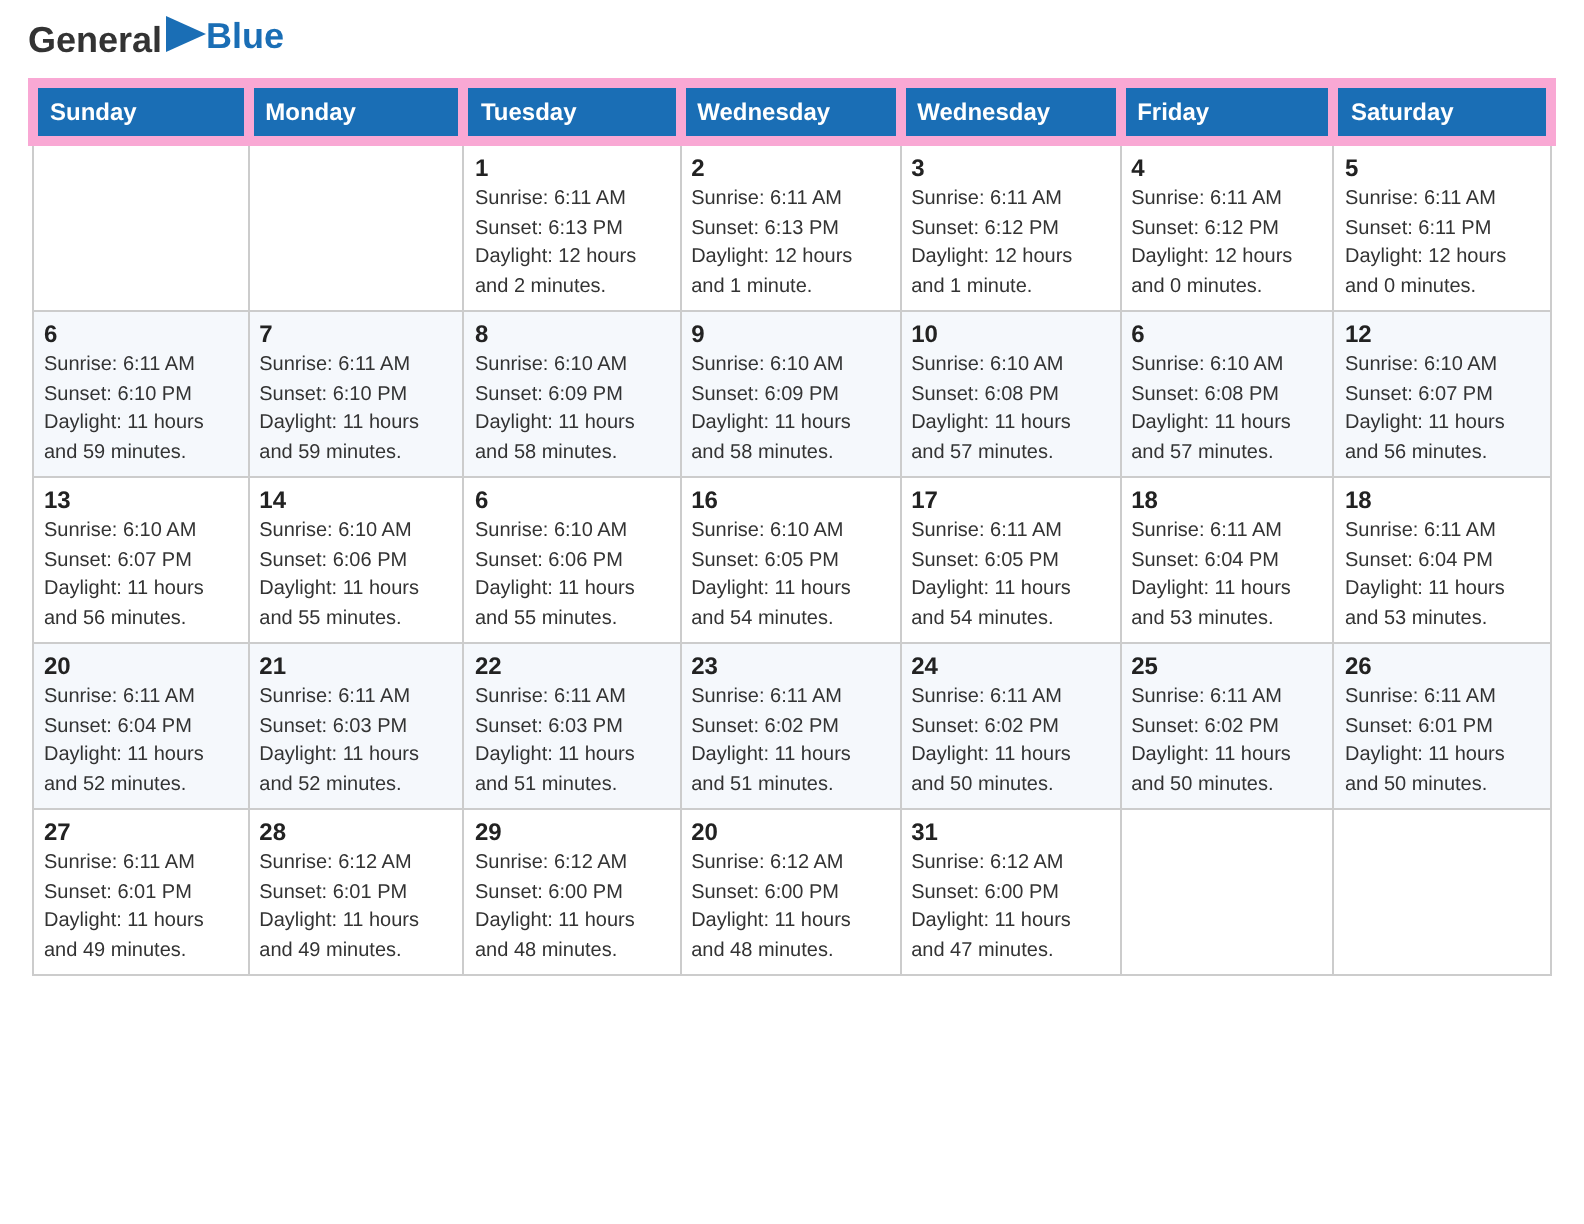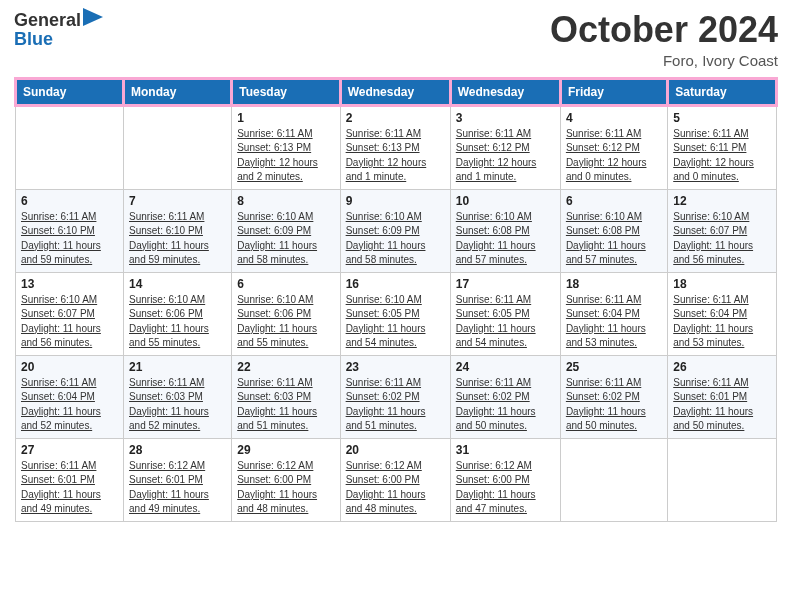--- a/index.html
+++ b/index.html
@@ -45,21 +45,21 @@
       border-collapse: collapse;
       font-size: 10.5px;
     }
     .calendar th {
       background: #1a6eb5;
       color: #fff;
       text-align: left;
       padding: 5px 6px;
       font-size: 12px;
       font-weight: bold;
-      border: 3px solid #f9a8d4;
+      border: 5px solid #f9a8d4;
     }
     .calendar td {
       border: 1px solid #ccc;
       vertical-align: top;
       padding: 4px 5px;
       width: 113px;
       min-height: 72px;
       background: #fff;
     }
     .calendar tr:nth-child(even) td {
@@ -69,49 +69,44 @@
       font-weight: bold;
       font-size: 12px;
       color: #222;
       display: block;
       margin-bottom: 2px;
     }
     .cell-info {
       color: #333;
       font-size: 10px;
       line-height: 1.45;
-      text-decoration: underline;
     }
     .empty-cell {
       background: #f9f9f9;
     }
     .calendar tbody tr td:first-child {
       width: 113px;
     }
   </style>
 </head>
 <body>
 
 <div class="page">
   <div class="header">
     <div class="logo-area">
-    <div style="display:flex;flex-direction:column;align-items:flex-start;">
+    <div style="display:flex;flex-direction:row;align-items:flex-start;">
       <div style="display:flex;align-items:center;">
         <span style="font-size:18px;font-weight:bold;color:#333;font-family:Arial;">General</span>
         <svg width="20" height="18" viewBox="0 0 20 18" style="margin-left:2px;margin-top:-8px;">
           <polygon points="0,0 20,9 0,18" fill="#1a6eb5"></polygon>
         </svg>
       </div>
       <span style="font-size:18px;font-weight:bold;color:#1a6eb5;font-family:Arial;margin-top:-2px;">Blue</span>
     </div>
   </div>
-    <div class="title-area">
-      <div class="month-title">October 2024</div>
-      <div class="location">Foro, Ivory Coast</div>
-    </div>
   </div>
 
   <table class="calendar">
     <thead>
       <tr>
       <th>Sunday</th>
           <th>Monday</th>
           <th>Tuesday</th>
           <th>Wednesday</th>
           <th>Wednesday</th>

